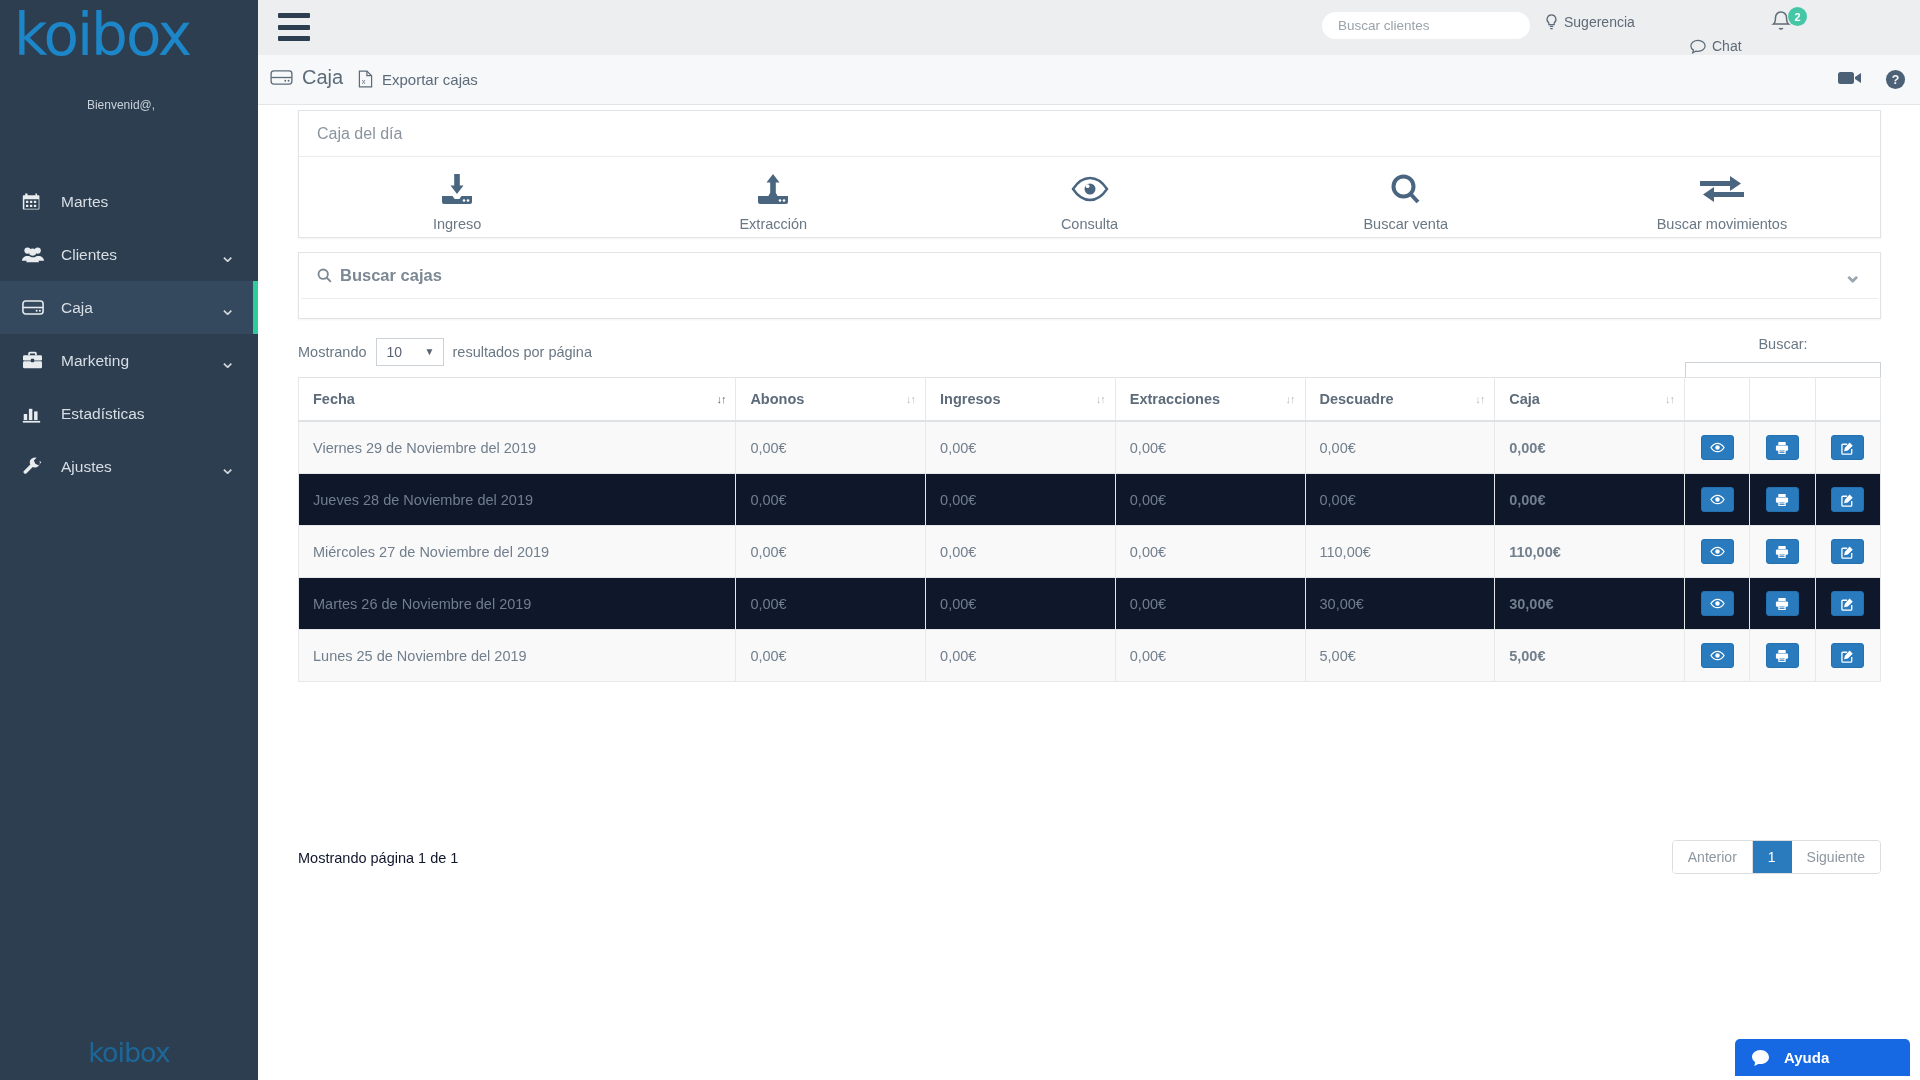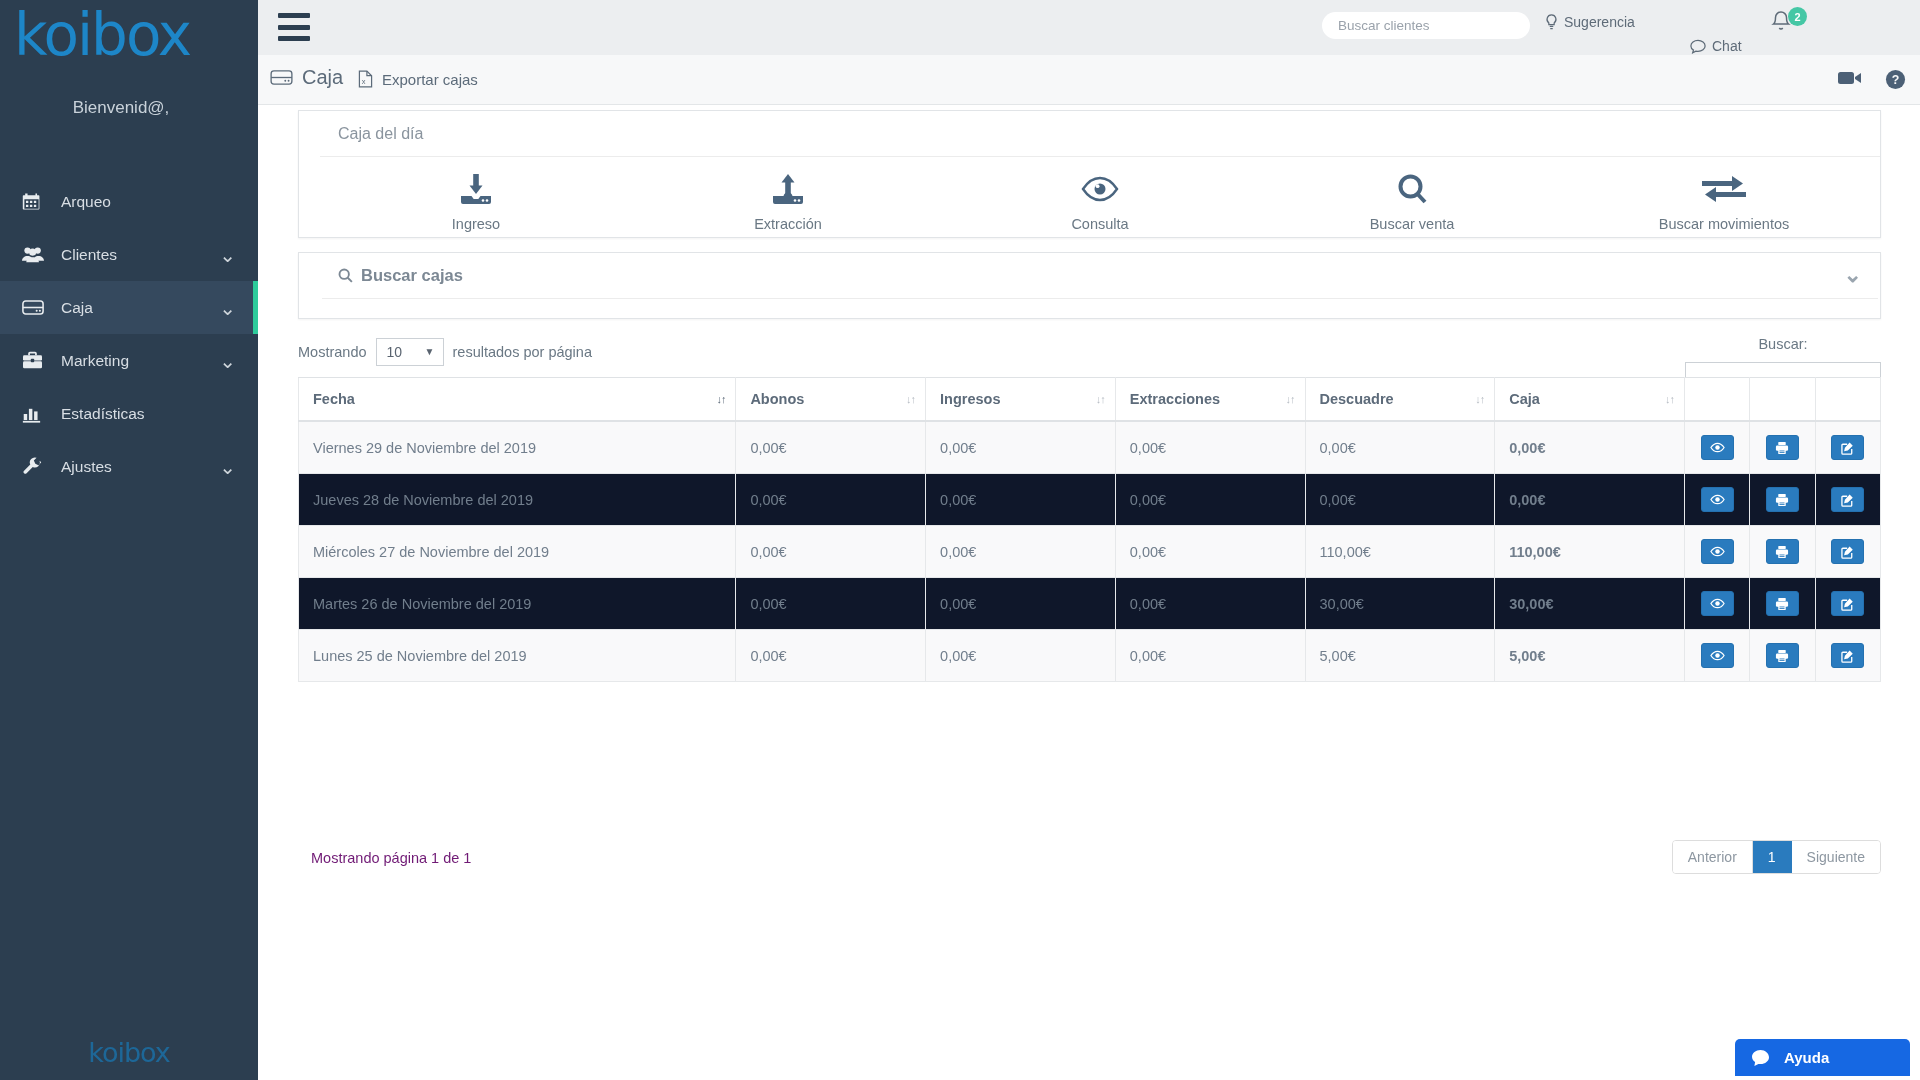--- a/index.html
+++ b/index.html
@@ -17,21 +17,21 @@
     background: #2c3e50;
   }
   .brand-logo {
     position: absolute; left: 14px; top: 6px;
     font-size: 58px; font-weight: 400; letter-spacing: -2px;
     color: #1d86c8; line-height: 1;
     font-family: "DejaVu Sans", sans-serif;
   }
   .welcome {
     position: absolute; top: 98px; left: 0; width: 100%;
-    text-align: center; color: #c9d2da; font-size: 17px;
+    text-align: center; color: #c9d2da; font-size: 12px;
     padding-right: 16px;
   }
   .nav-list { position: absolute; top: 175px; left: 0; width: 100%; }
   .nav-item {
     position: relative;
     display: flex; align-items: center;
     height: 53px; padding: 0 22px 0 22px;
     color: #d8dee4; font-size: 15.5px;
     cursor: pointer;
   }
@@ -122,21 +122,20 @@
   
   #content {
     position: absolute; left: 258px; top: 105px;
     width: 1662px; height: 975px;
     background: #ffffff;
   }
   .panel {
     background: #fff;
     border: 1px solid #e1e4e7;
     box-shadow: 0 1px 2px rgba(0,0,0,.05);
-    padding-left: 21px;
   }
   #panel-caja-dia {
     position: absolute; left: 40px; top: 5px;
     width: 1583px; height: 128px;
   }
   .panel-title {
     padding: 14px 18px 13px 18px;
     font-size: 16px; color: #8a949e;
     border-bottom: 1px solid #ececec;
   }
@@ -246,22 +245,22 @@
   }
   .col-fecha { width: 415px; }
   .col-money { width: 180px; }
 
   
   #pagination-row {
     position: absolute; left: 40px; top: 735px;
     width: 1583px; height: 40px;
   }
   #page-info {
-    position: absolute; left: 13px; top: 10px;
-    font-size: 14.5px; color: #701a75;
+    position: absolute; left: 0; top: 10px;
+    font-size: 14.5px; color: #0f172a;
   }
   #pager {
     position: absolute; right: 0; top: 0;
     display: flex;
     border: 1px solid #ddd; border-radius: 4px; overflow: hidden;
   }
   #pager div {
     padding: 8px 15px; font-size: 14px;
     color: #8d97a1; background: #fff; cursor: pointer;
     border-right: 1px solid #ddd;
@@ -289,21 +288,21 @@
   <div class="welcome">Bienvenid@,</div>
 
   <div class="nav-list">
 
     <div class="nav-item">
       <span class="nav-icon">
         <svg width="19" height="19" viewBox="0 0 24 24" fill="#e8ecef">
           <path d="M5 2h2v2h10V2h2v2h2a1 1 0 011 1v16a1 1 0 01-1 1H2a1 1 0 01-1-1V5a1 1 0 011-1h2V2zm-2 7v12h18V9H3zm2 2h3v3H5v-3zm5 0h3v3h-3v-3zm5 0h3v3h-3v-3zM5 16h3v3H5v-3zm5 0h3v3h-3v-3zm5 0h3v3h-3v-3z"></path>
         </svg>
       </span>
-      <span>Arqueo</span>
+      <span>Martes</span>
     </div>
 
     <div class="nav-item">
       <span class="nav-icon">
         <svg width="22" height="19" viewBox="0 0 28 20" fill="#e8ecef">
           <circle cx="7" cy="5" r="4"></circle>
             <circle cx="20" cy="5" r="4"></circle>
             <circle cx="13.5" cy="7" r="4.5"></circle>
           <path d="M0 18c0-3.3 3.1-6 7-6s7 2.7 7 6H0zM14 18c0-3.3 3.1-6 7-6s7 2.7 7 6H14z"></path>
           <path d="M5.5 20c0-3.6 3.6-6.5 8-6.5s8 2.9 8 6.5h-16z"></path>

